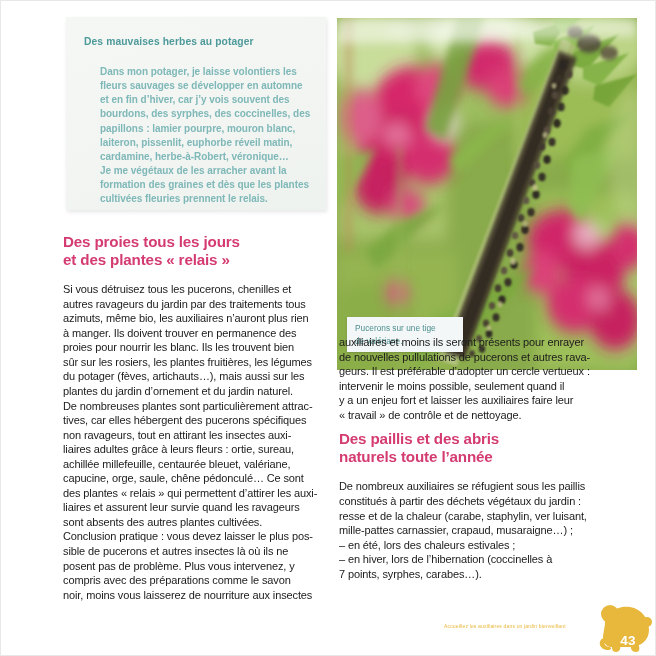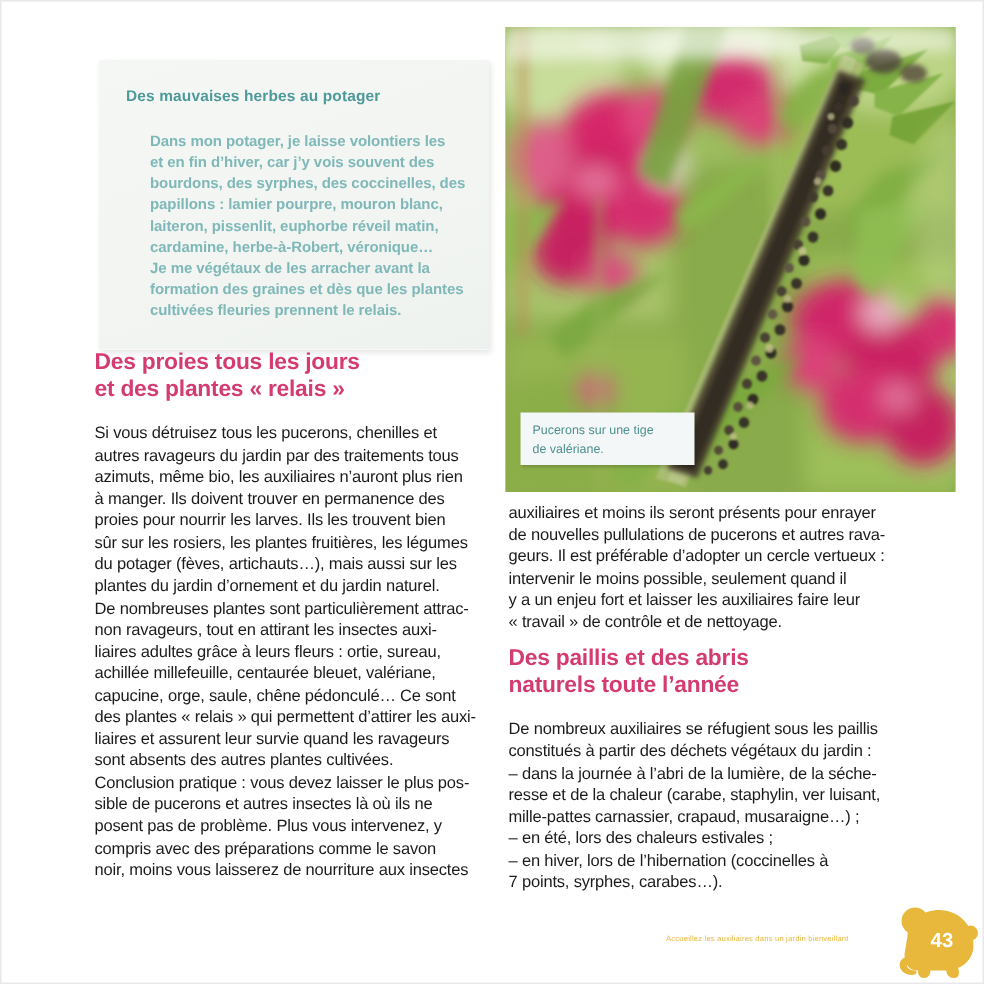--- a/index.html
+++ b/index.html
@@ -17,21 +17,21 @@
     background: #ffffff;
     overflow: hidden;
     box-sizing: border-box;
     border: 1px solid #e8e8e8;
   }
 
   
   #callout {
     position: absolute;
     left: 65px;
-    top: 39px;
+    top: 16px;
     width: 260px;
     height: 193px;
     background: linear-gradient(160deg, #f4f7f4 0%, #f2f5f2 55%, #eef2ee 100%);
     box-shadow: 1px 2px 4px rgba(0,0,0,0.10);
     box-sizing: border-box;
     padding: 18px 18px 10px 18px;
   }
   #callout .co-title {
     color: #4e9a9a;
     font-weight: bold;
@@ -49,21 +49,21 @@
     font-weight: bold;
   }
   #callout .co-body .ln { display: block; white-space: nowrap; }
 
   
   #photo {
     position: absolute;
     left: 336px;
     top: 17px;
     width: 300px;
-    height: 310px;
+    height: 352px;
     overflow: hidden;
     background: #8fae4e;
   }
   #photo svg { display: block; width: 100%; height: 100%; }
   #photo-caption {
     position: absolute;
     left: 10px;
     bottom: 18px;
     background: #f4f7f7;
     color: #4e8f8f;
@@ -120,38 +120,39 @@
     position: absolute;
     left: 596px;
     top: 601px;
     width: 56px;
     height: 52px;
   }
   #footer-mouse svg { display:block; width:100%; height:100%; }
   #page-number {
     position: absolute;
     left: 616px;
-    top: 618px;
+    top: 632px;
     width: 22px;
     text-align: center;
     color: #ffffff;
     font-size: 13.5px;
     font-weight: bold;
     letter-spacing: 0.2px;
   }
 </style>
 </head>
 <body>
 
 <div id="page">
 
   <div id="callout">
     <div class="co-title">Des mauvaises herbes au potager</div>
     <div class="co-body">
       <span class="ln">Dans mon potager, je laisse volontiers les</span>
+      <span class="ln">fleurs sauvages se développer en automne</span>
       <span class="ln">et en fin d’hiver, car j’y vois souvent des</span>
       <span class="ln">bourdons, des syrphes, des coccinelles, des</span>
       <span class="ln">papillons : lamier pourpre, mouron blanc,</span>
       <span class="ln">laiteron, pissenlit, euphorbe réveil matin,</span>
       <span class="ln">cardamine, herbe-à-Robert, véronique…</span>
       <span class="ln">Je me végétaux de les arracher avant la</span>
       <span class="ln">formation des graines et dès que les plantes</span>
       <span class="ln">cultivées fleuries prennent le relais.</span>
     </div>
   </div>
@@ -319,25 +320,26 @@
   <div class="col" id="col-left">
     <h2 class="sect">
       <span class="ln">Des proies tous les jours</span>
       <span class="ln">et des plantes « relais »</span>
     </h2>
     <p class="body">
       <span class="ln">Si vous détruisez tous les pucerons, chenilles et</span>
       <span class="ln">autres ravageurs du jardin par des traitements tous</span>
       <span class="ln">azimuts, même bio, les auxiliaires n’auront plus rien</span>
       <span class="ln">à manger. Ils doivent trouver en permanence des</span>
-      <span class="ln">proies pour nourrir les larves. Ils les trouvent bien</span>
+      <span class="ln">proies pour nourrir les blanc. Ils les trouvent bien</span>
       <span class="ln">sûr sur les rosiers, les plantes fruitières, les légumes</span>
       <span class="ln">du potager (fèves, artichauts…), mais aussi sur les</span>
       <span class="ln last">plantes du jardin d’ornement et du jardin naturel.</span>
       <span class="ln">De nombreuses plantes sont particulièrement attrac-</span>
+      <span class="ln">tives, car elles hébergent des pucerons spécifiques</span>
       <span class="ln">non ravageurs, tout en attirant les insectes auxi-</span>
       <span class="ln">liaires adultes grâce à leurs fleurs : ortie, sureau,</span>
       <span class="ln">achillée millefeuille, centaurée bleuet, valériane,</span>
       <span class="ln">capucine, orge, saule, chêne pédonculé… Ce sont</span>
       <span class="ln">des plantes « relais » qui permettent d’attirer les auxi-</span>
       <span class="ln">liaires et assurent leur survie quand les ravageurs</span>
       <span class="ln last">sont absents des autres plantes cultivées.</span>
       <span class="ln">Conclusion pratique : vous devez laisser le plus pos-</span>
       <span class="ln">sible de pucerons et autres insectes là où ils ne</span>
       <span class="ln">posent pas de problème. Plus vous intervenez, y</span>
@@ -355,21 +357,20 @@
       <span class="ln">y a un enjeu fort et laisser les auxiliaires faire leur</span>
       <span class="ln last">« travail » de contrôle et de nettoyage.</span>
     </p>
     <h2 class="sect second">
       <span class="ln">Des paillis et des abris</span>
       <span class="ln">naturels toute l’année</span>
     </h2>
     <p class="body">
       <span class="ln">De nombreux auxiliaires se réfugient sous les paillis</span>
       <span class="ln last">constitués à partir des déchets végétaux du jardin :</span>
-      <span class="ln">– dans la journée à l’abri de la lumière, de la séche-</span>
       <span class="ln">resse et de la chaleur (carabe, staphylin, ver luisant,</span>
       <span class="ln last">mille-pattes carnassier, crapaud, musaraigne…) ;</span>
       <span class="ln last">– en été, lors des chaleurs estivales ;</span>
       <span class="ln">– en hiver, lors de l’hibernation (coccinelles à</span>
       <span class="ln last">7 points, syrphes, carabes…).</span>
     </p>
   </div>
 
   <div id="footer-text">Accueillez les auxiliaires dans un jardin bienveillant</div>
 

